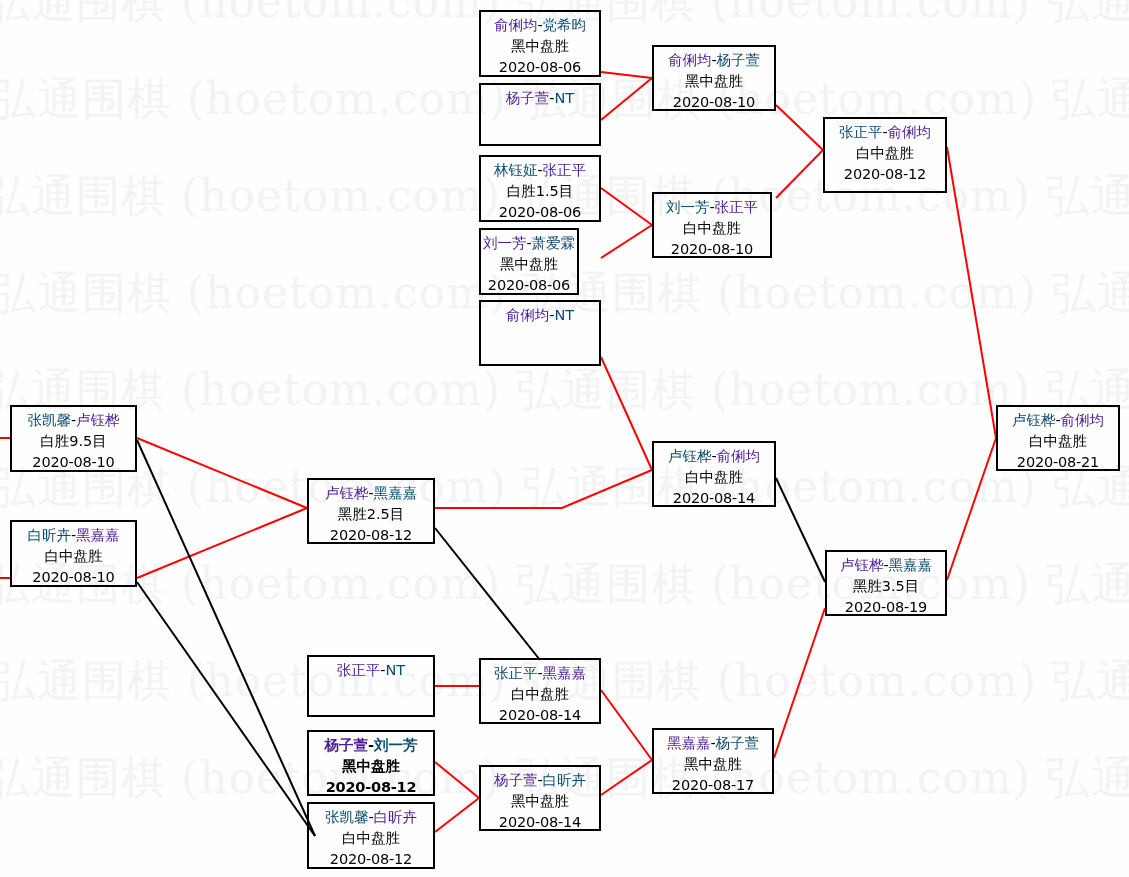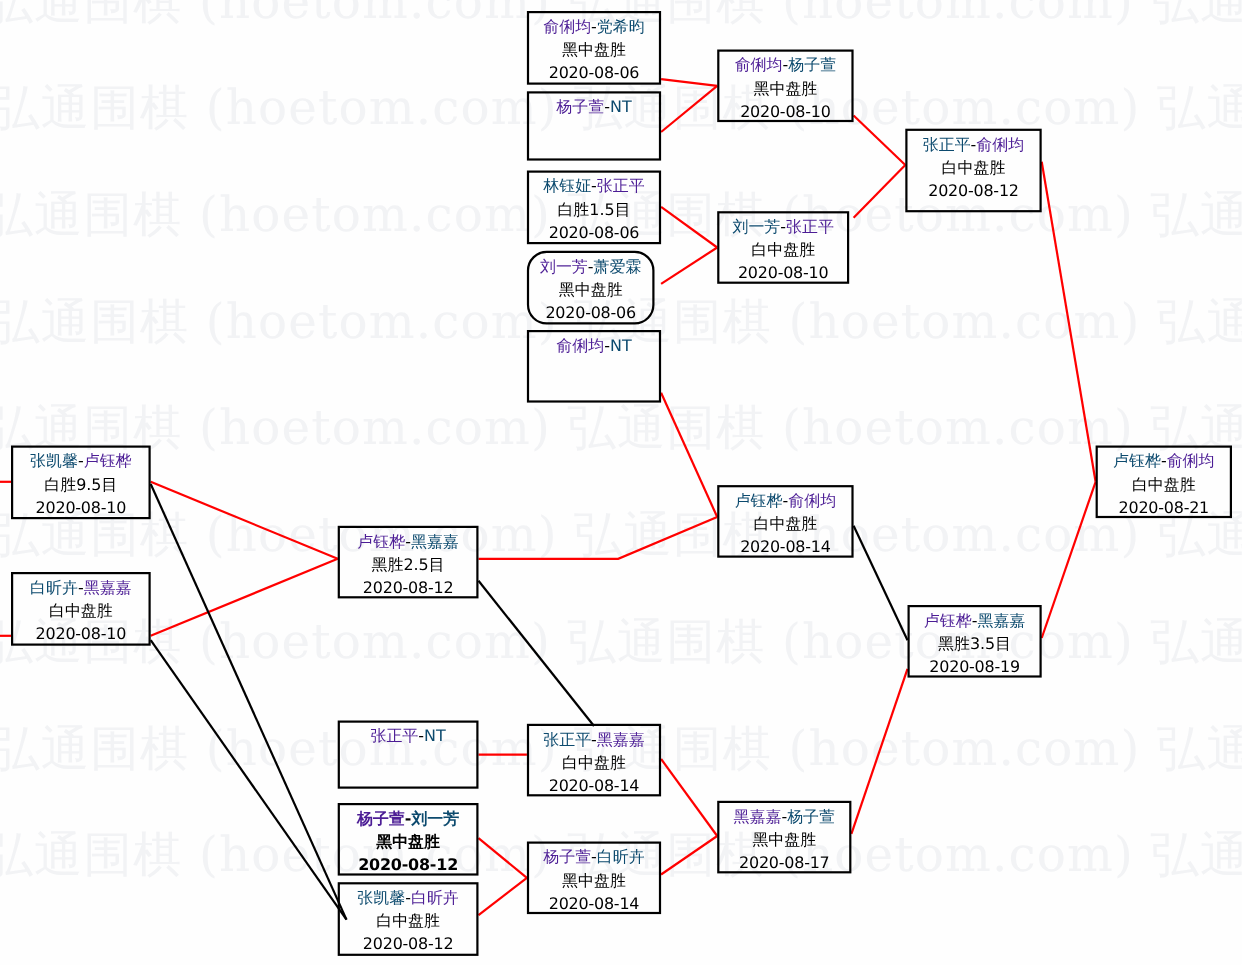--- a/index.html
+++ b/index.html
@@ -122,21 +122,21 @@
         <div class="date">2020-08-06</div>
       </div>
       <div class="node" style="left: 479px; top: 83px; width: 122px; height: 63px; border-color: rgb(0, 0, 0);">
         <div class="pair"><span class="w">杨子萱</span><span class="sep">-</span><span class="l">NT</span></div>
       </div>
       <div class="node" style="left: 479px; top: 155px; width: 122px; height: 67px; border-color: rgb(0, 0, 0);">
         <div class="pair"><span class="l">林钰姃</span><span class="sep">-</span><span class="w">张正平</span></div>
         <div class="res">白胜1.5目</div>
         <div class="date">2020-08-06</div>
       </div>
-      <div class="node" style="left: 479px; top: 228px; width: 116px; height: 67px; border-color: rgb(0, 0, 0); border-radius: 18px;">
+      <div class="node" style="left: 479px; top: 228px; width: 100px; height: 67px; border-color: rgb(0, 0, 0);">
         <div class="pair"><span class="w">刘一芳</span><span class="sep">-</span><span class="l">萧爱霖</span></div>
         <div class="res">黑中盘胜</div>
         <div class="date">2020-08-06</div>
       </div>
       <div class="node" style="left: 479px; top: 300px; width: 122px; height: 66px; border-color: rgb(0, 0, 0);">
         <div class="pair"><span class="w">俞俐均</span><span class="sep">-</span><span class="l">NT</span></div>
       </div>
       <div class="node" style="left: 652px; top: 45px; width: 124px; height: 66px; border-color: rgb(0, 0, 0);">
         <div class="pair"><span class="w">俞俐均</span><span class="sep">-</span><span class="l">杨子萱</span></div>
         <div class="res">黑中盘胜</div>

